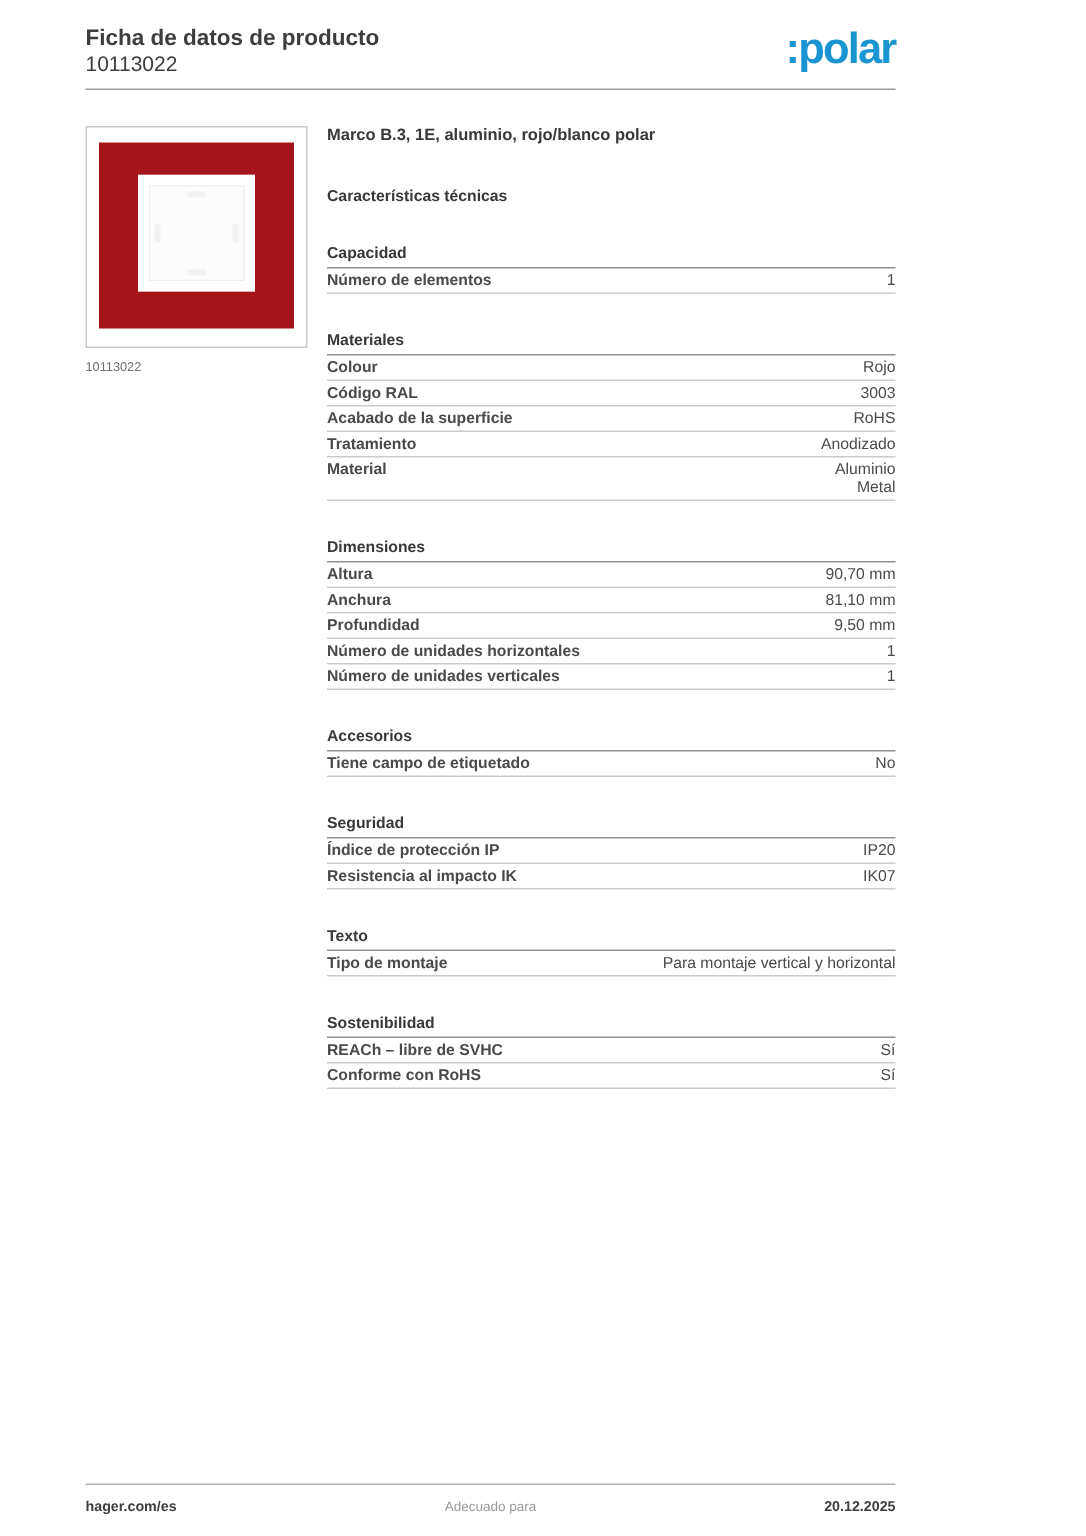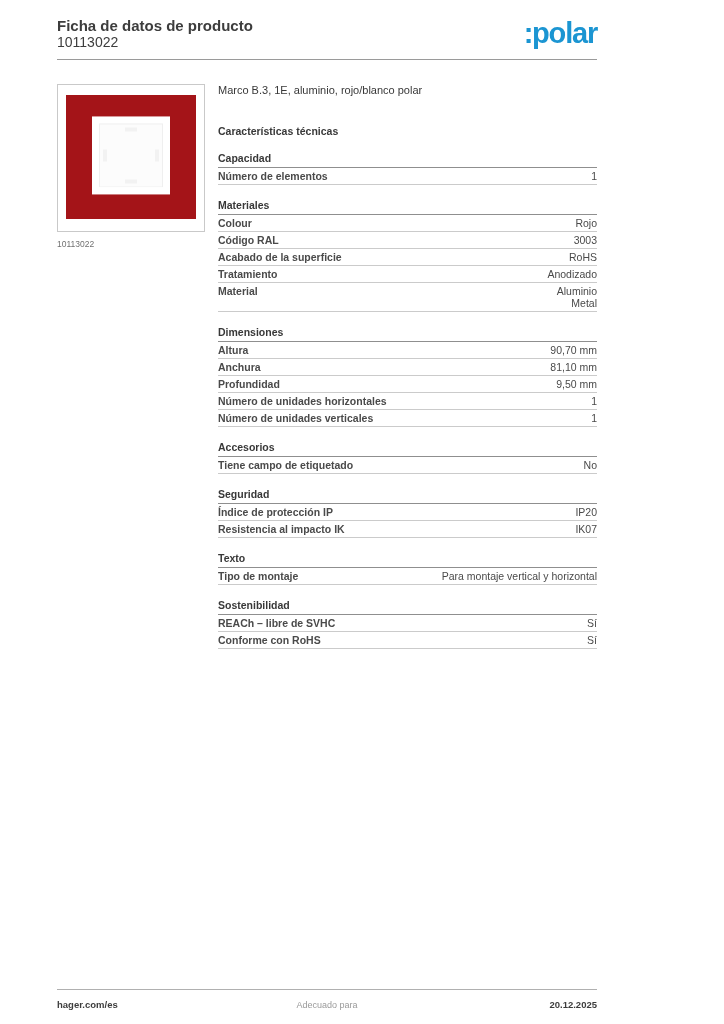--- a/index.html
+++ b/index.html
@@ -50,26 +50,26 @@
   .notch { position: absolute; background: #f2f2f2; }
   .notch.top    { top: 4px; left: 50%; width: 12px; height: 4px; margin-left: -6px; }
   .notch.bottom { bottom: 4px; left: 50%; width: 12px; height: 4px; margin-left: -6px; }
   .notch.left   { left: 4px; top: 50%; width: 4px; height: 12px; margin-top: -6px; }
   .notch.right  { right: 4px; top: 50%; width: 4px; height: 12px; margin-top: -6px; }
   .image-caption { font-size: 8.5px; color: #707070; margin-top: 7px; }
 
   
   .spec-col { flex: 1; min-width: 0; }
   .product-name {
-    margin: 0; font-size: 11px; font-weight: normal; color: #383838; line-height: 13px;
+    margin: 0; font-size: 11px; font-weight: bold; color: #383838; line-height: 13px;
   }
   .spec-heading {
     margin: 28px 0 0; font-size: 10.5px; font-weight: bold; color: #383838; line-height: 13px;
   }
-  .spec-section { margin-top: 13px; }
+  .spec-section { margin-top: 24px; }
   .section-title {
     font-size: 10.5px; font-weight: bold; color: #383838;
     border-bottom: 1px solid #8f8f8f;
     padding: 1px 0 3px;
   }
   .spec-row {
     display: flex; justify-content: space-between; align-items: flex-start;
     border-bottom: 1px solid #cbcbcb;
     padding: 2px 0;
     font-size: 10.5px; color: #4a4a4a; line-height: 12px;

